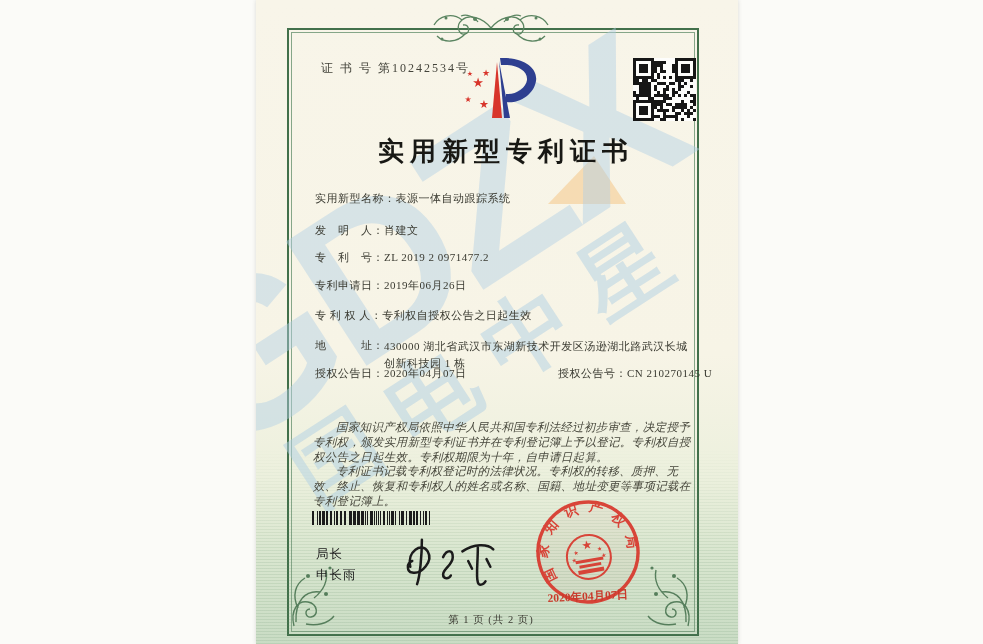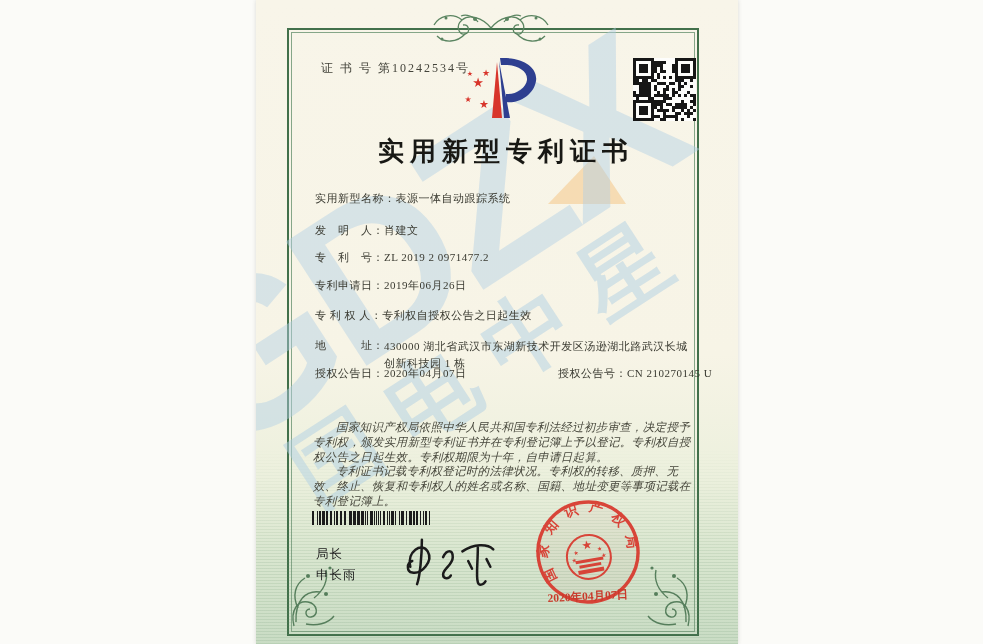--- a/index.html
+++ b/index.html
@@ -427,15 +427,16 @@
           <text x="78" y="56" font-size="6" fill="#d8372c" text-anchor="middle">★</text>
           <text x="51" y="63" font-size="6" fill="#d8372c" text-anchor="middle">★</text>
           <text x="81" y="63" font-size="6" fill="#d8372c" text-anchor="middle">★</text>
           <rect x="52" y="62" width="28" height="3" fill="#d8372c"></rect>
           <rect x="55" y="67" width="22" height="3" fill="#d8372c"></rect>
           <rect x="53" y="72" width="26" height="4" fill="#d8372c"></rect>
         </g>
         <text x="66" y="103" font-size="11.5" font-weight="700" fill="#c93a2b" text-anchor="middle" transform="rotate(-3 66 103)">2020年04月07日</text>
       </svg>
 
+      <div class="page-footer">第 1 页 (共 2 页)</div>
     </div>
   </div>
 </div>
 
 </body></html>

